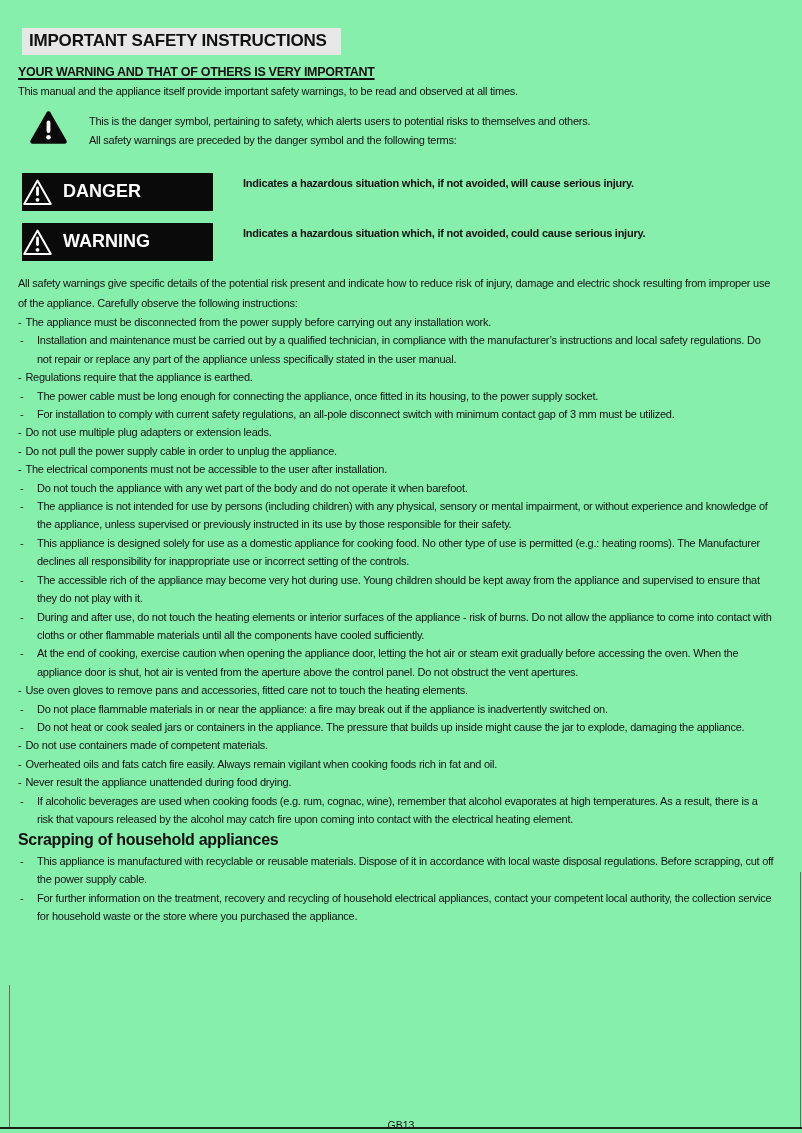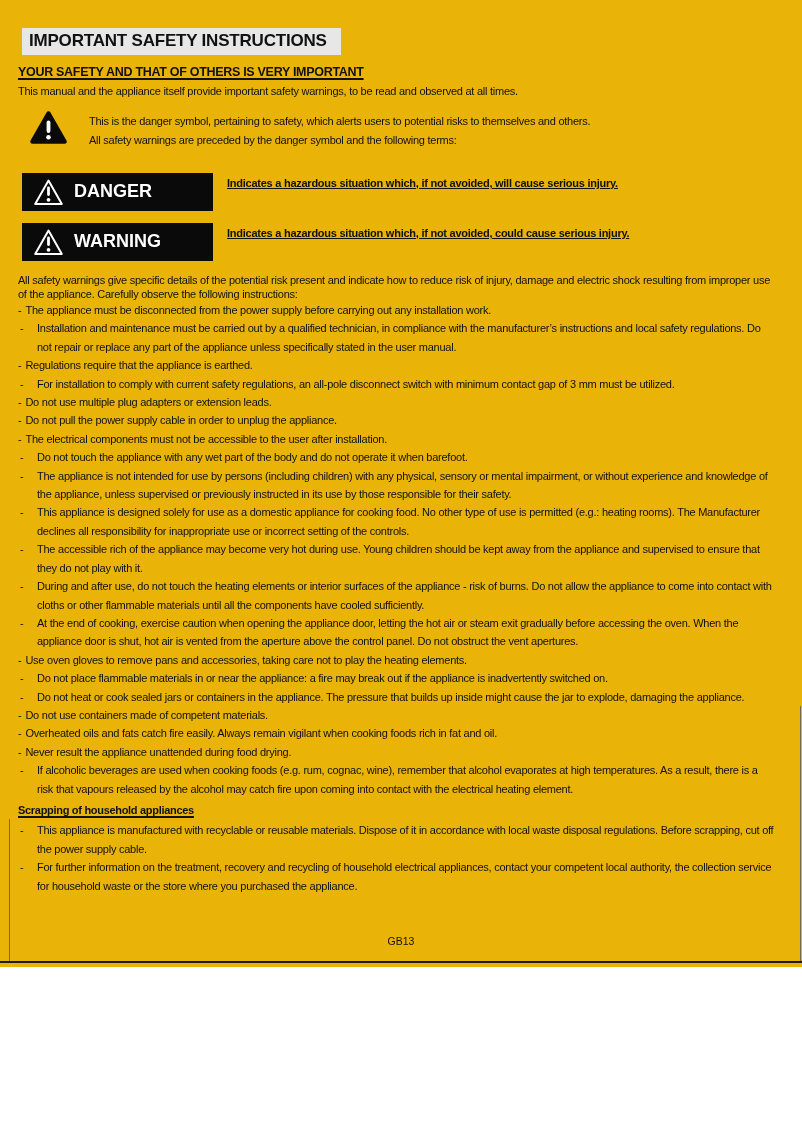--- a/index.html
+++ b/index.html
@@ -1,21 +1,21 @@
 <!DOCTYPE html>
 <html><head>
 <meta charset="utf-8">
 <style>
   * { margin:0; padding:0; box-sizing:border-box; }
   html,body { background:#ffffff; }
   .page {
     position:relative;
-    width:802px; height:967px;
+    width:802px; height:1133px;
     margin:0 auto;
-    background:#eab308;
+    background:#86efac;
     color:#111111;
     font-family:"Liberation Sans", sans-serif;
     font-size:11px;
     letter-spacing:-0.25px;
     overflow:hidden;
   }
   .content { padding:28px 26px 0 18px; }
 
   
   .title-block {
@@ -33,92 +33,89 @@
     margin-top:10px;
     font-size:12.5px;
     font-weight:bold;
     letter-spacing:-0.3px;
     text-decoration:underline;
     text-decoration-thickness:1.5px;
     text-underline-offset:2px;
   }
   .sub-heading {
     margin-top:3px; margin-bottom:2px;
-    font-size:11px;
+    font-size:16px;
     font-weight:bold;
     letter-spacing:-0.3px;
-    text-decoration:underline;
     text-decoration-thickness:1.5px;
     text-underline-offset:2px;
   }
   .intro-text { margin-top:5px; line-height:15px; }
 
   
   .symbol-row { display:flex; margin-top:12px; margin-bottom:24px; align-items:flex-start; }
   .symbol-row .sym { flex:0 0 auto; margin-left:12px; margin-right:22px; }
   .symbol-row .sym svg { display:block; }
   .symbol-note { line-height:18.5px; padding-top:1px; }
 
   
   .signal-row { display:flex; align-items:flex-start; margin-left:4px; margin-bottom:12px; }
   .signal-box {
     flex:0 0 auto;
     width:191px; height:38px;
     background:#0a0a0a;
     display:flex; align-items:center;
-    padding-left:11px;
   }
   .signal-box svg { display:block; }
   .signal-label {
     color:#ffffff;
     font-size:18px;
     font-weight:bold;
     letter-spacing:0px;
     margin-left:10px;
     padding-bottom:1px;
   }
   .signal-desc {
     font-weight:bold;
     line-height:15px;
-    margin-left:14px;
+    margin-left:30px;
     padding-top:3px;
     max-width:555px;
-    text-decoration:underline;
   }
 
   
   .body-block { margin-top:1px; line-height:18.4px; }
-  .lead-para { line-height:14px; }
+  .lead-para { line-height:20px; }
   .li { display:flex; }
   .li .dash { flex:0 0 auto; }
   .li .dash::before { content:"-"; }
   .li.flush .dash { margin-right:4px; }
   .li.indent .dash { width:19px; padding-left:2px; }
   .li .txt { flex:1 1 auto; }
 
   
   .footer-code {
-    position:absolute; left:0; right:0; bottom:20px;
+    position:absolute; left:0; right:0; bottom:2px;
     text-align:center;
     font-size:10.5px;
     letter-spacing:0;
   }
   .bottom-rule { position:absolute; left:0; right:0; bottom:4px; height:2px; background:#1c1c1c; }
   .left-rule  { position:absolute; left:9px;  bottom:6px; width:1px; height:142px; background:#6a6a6a; }
   .right-rule { position:absolute; right:1px; bottom:6px; width:1px; height:255px; background:#6a6a6a; }
 </style>
 </head>
 <body>
 
 <div class="page">
   <div class="content">
 
     <div class="title-block">IMPORTANT SAFETY INSTRUCTIONS</div>
 
-    <div class="section-heading">YOUR SAFETY AND THAT OF OTHERS IS VERY IMPORTANT</div>
+    <div class="section-heading">YOUR WARNING AND THAT OF OTHERS IS VERY IMPORTANT</div>
 
     <div class="intro-text">This manual and the appliance itself provide important safety warnings, to be read and observed at all times.</div>
 
     <div class="symbol-row">
       <span class="sym">
         <svg width="37" height="34" viewBox="0 0 37 34">
           <path d="M18.5 2.5 L34.5 30.5 L2.5 30.5 Z" fill="#0a0a0a" stroke="#0a0a0a" stroke-width="4.5" stroke-linejoin="round"></path>
           <rect x="16.6" y="9.5" width="3.8" height="12.5" rx="1.9" fill="#ffffff"></rect>
           <circle cx="18.5" cy="26.2" r="2.3" fill="#ffffff"></circle>
         </svg>
@@ -173,20 +170,24 @@
           <div class="li indent">
             <span class="dash"></span>
             <span class="txt">Installation and maintenance must be carried out by a qualified technician, in compliance with the manufacturer’s instructions and local safety regulations. Do not repair or replace any part of the appliance unless specifically stated in the user manual.</span>
           </div>
 
           <div class="li flush">
             <span class="dash"></span>
             <span class="txt">Regulations require that the appliance is earthed.</span>
           </div>
 
+          <div class="li indent">
+            <span class="dash"></span>
+            <span class="txt">The power cable must be long enough for connecting the appliance, once fitted in its housing, to the power supply socket.</span>
+          </div>
 
           <div class="li indent">
             <span class="dash"></span>
             <span class="txt">For installation to comply with current safety regulations, an all-pole disconnect switch with minimum contact gap of 3 mm must be utilized.</span>
           </div>
 
           <div class="li flush">
             <span class="dash"></span>
             <span class="txt">Do not use multiple plug adapters or extension leads.</span>
           </div>
@@ -226,21 +227,21 @@
             <span class="txt">During and after use, do not touch the heating elements or interior surfaces of the appliance - risk of burns. Do not allow the appliance to come into contact with cloths or other flammable materials until all the components have cooled sufficiently.</span>
           </div>
 
           <div class="li indent">
             <span class="dash"></span>
             <span class="txt">At the end of cooking, exercise caution when opening the appliance door, letting the hot air or steam exit gradually before accessing the oven. When the appliance door is shut, hot air is vented from the aperture above the control panel. Do not obstruct the vent apertures.</span>
           </div>
 
           <div class="li flush">
             <span class="dash"></span>
-            <span class="txt">Use oven gloves to remove pans and accessories, taking care not to play the heating elements.</span>
+            <span class="txt">Use oven gloves to remove pans and accessories, fitted care not to touch the heating elements.</span>
           </div>
 
           <div class="li indent">
             <span class="dash"></span>
             <span class="txt">Do not place flammable materials in or near the appliance: a fire may break out if the appliance is inadvertently switched on.</span>
           </div>
 
           <div class="li indent">
             <span class="dash"></span>
             <span class="txt">Do not heat or cook sealed jars or containers in the appliance. The pressure that builds up inside might cause the jar to explode, damaging the appliance.</span>

